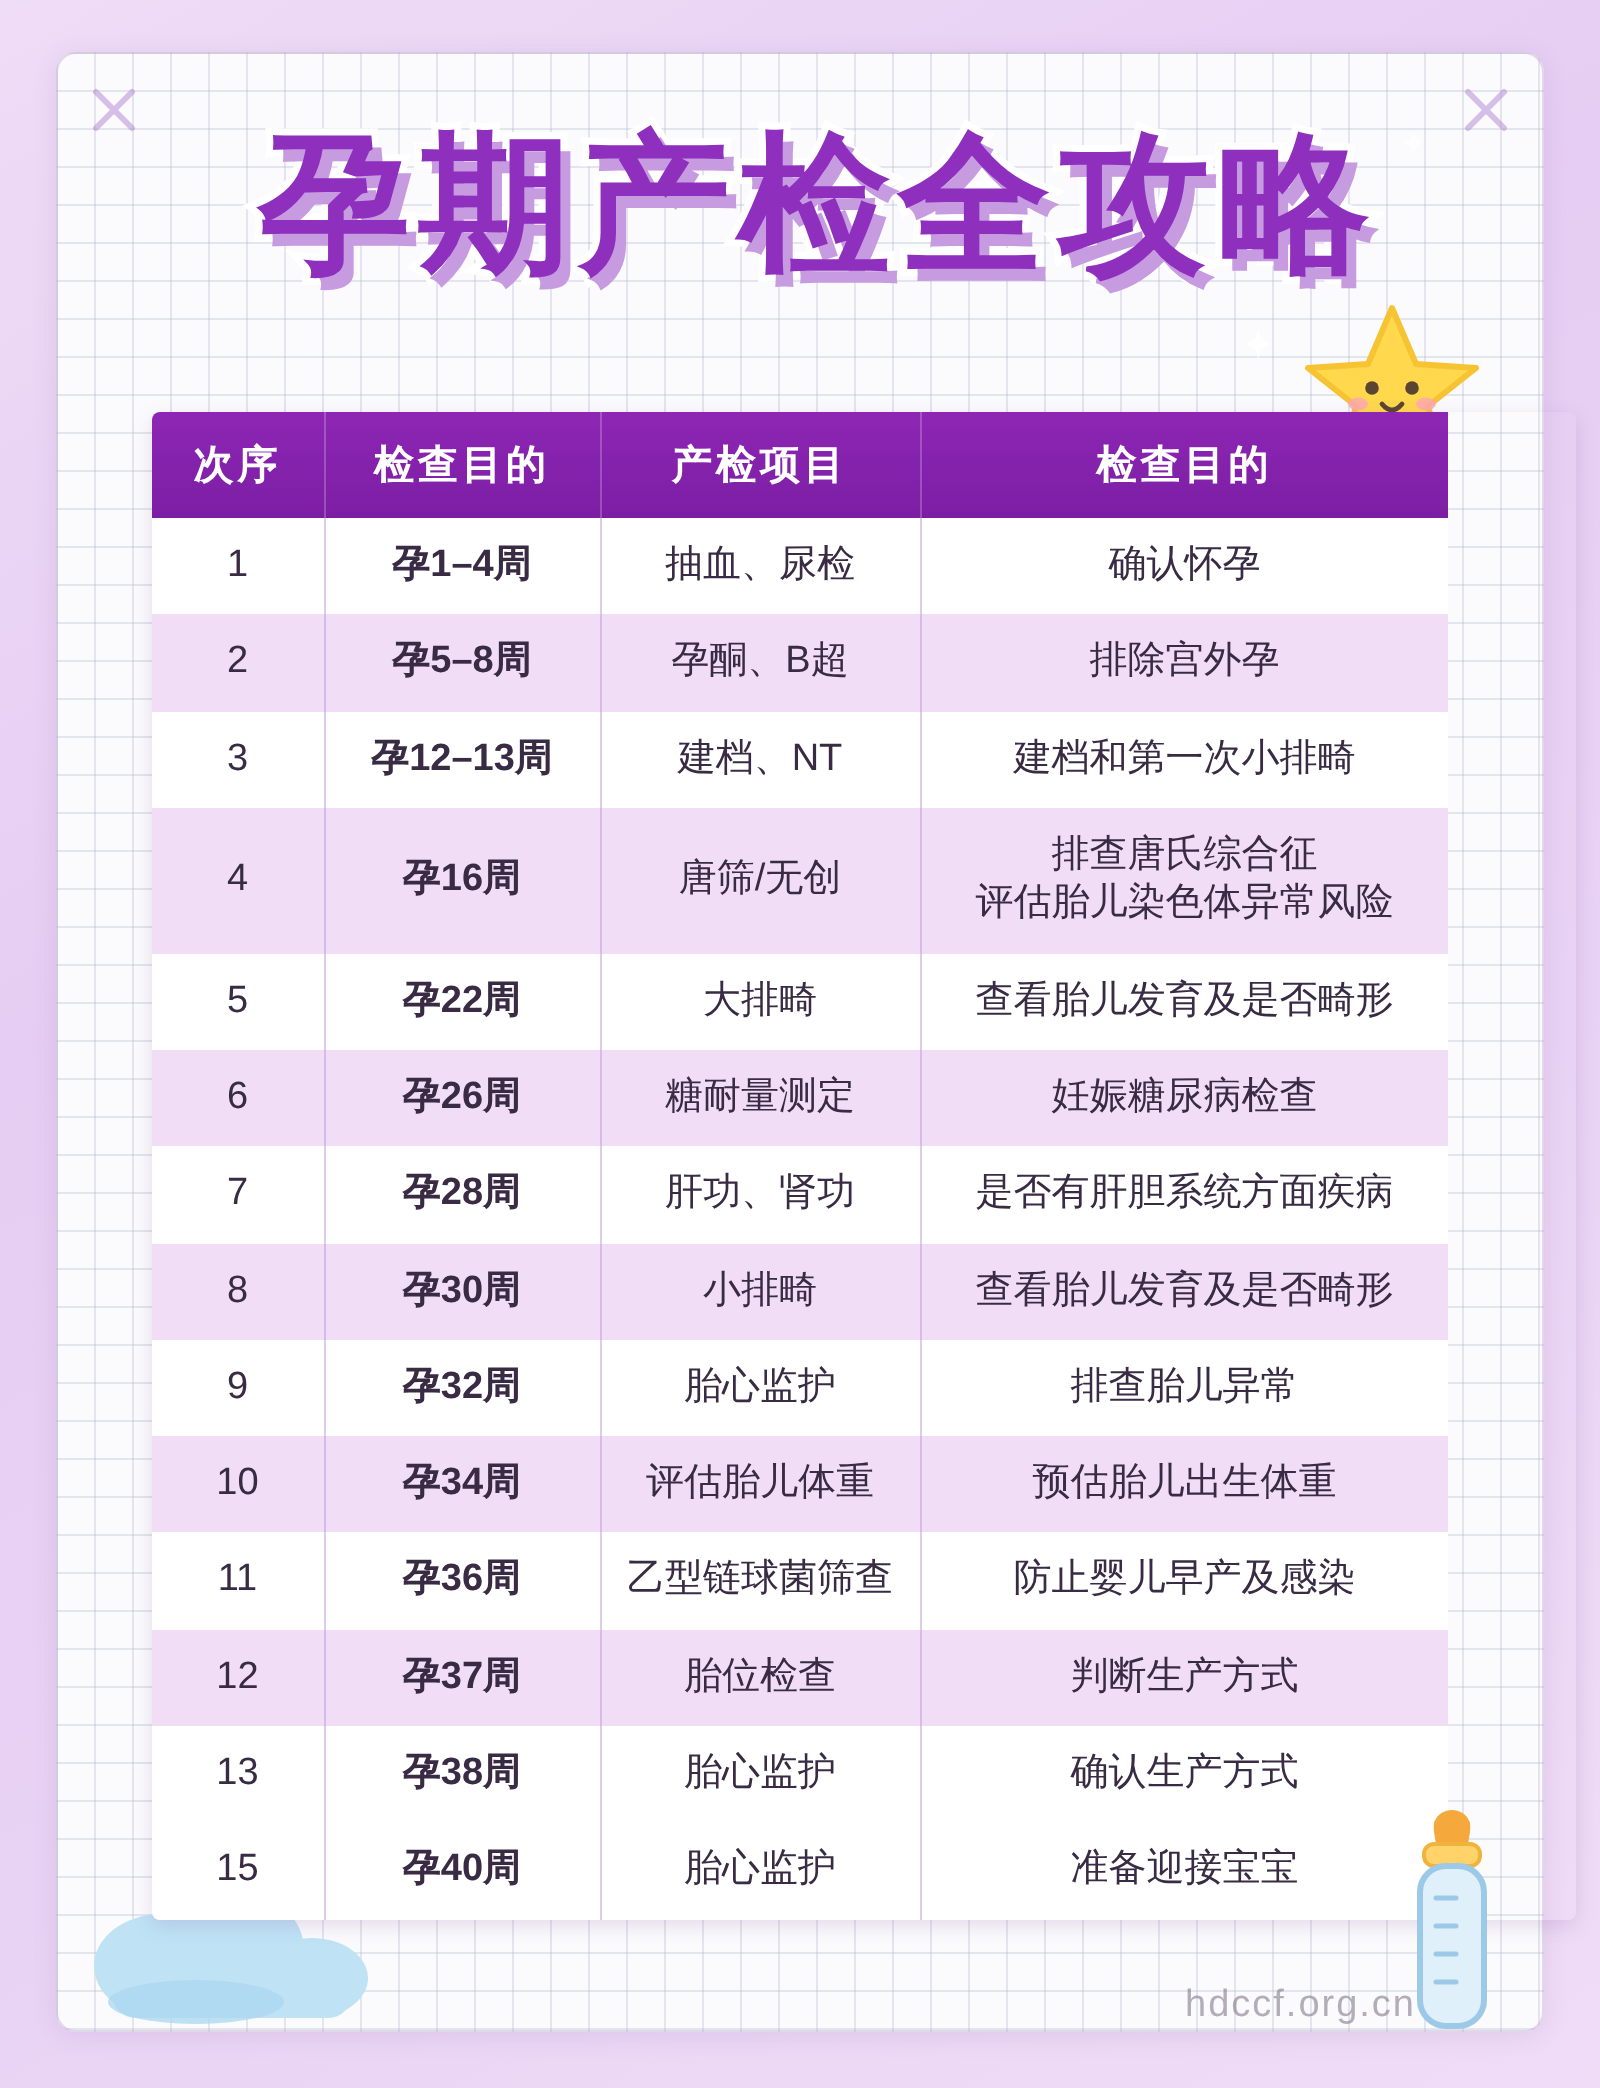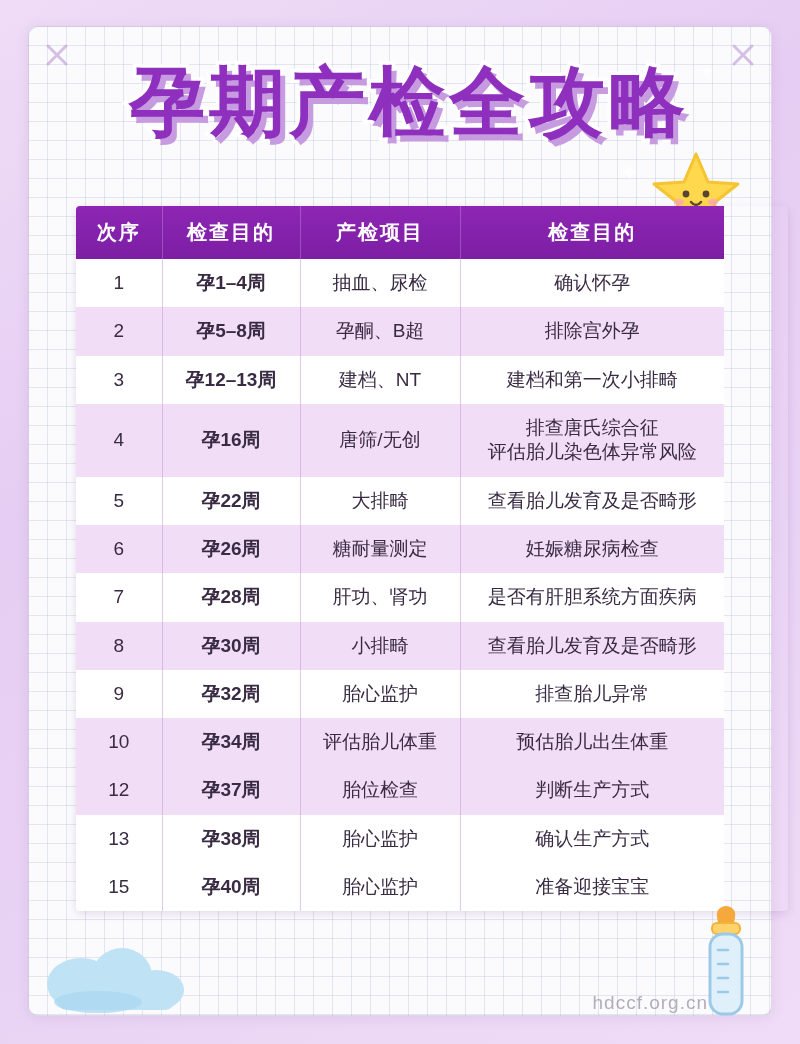--- a/index.html
+++ b/index.html
@@ -280,20 +280,26 @@
             <td class="c-week">孕32周</td>
             <td class="c-item">胎心监护</td>
             <td class="c-purpose">排查胎儿异常</td>
           </tr>
           <tr class="even">
             <td class="c-num">10</td>
             <td class="c-week">孕34周</td>
             <td class="c-item">评估胎儿体重</td>
             <td class="c-purpose">预估胎儿出生体重</td>
           </tr>
+          <tr class="odd">
+            <td class="c-num">11</td>
+            <td class="c-week">孕36周</td>
+            <td class="c-item">乙型链球菌筛查</td>
+            <td class="c-purpose">防止婴儿早产及感染</td>
+          </tr>
           <tr class="even">
             <td class="c-num">12</td>
             <td class="c-week">孕37周</td>
             <td class="c-item">胎位检查</td>
             <td class="c-purpose">判断生产方式</td>
           </tr>
           <tr class="odd">
             <td class="c-num">13</td>
             <td class="c-week">孕38周</td>
             <td class="c-item">胎心监护</td>

